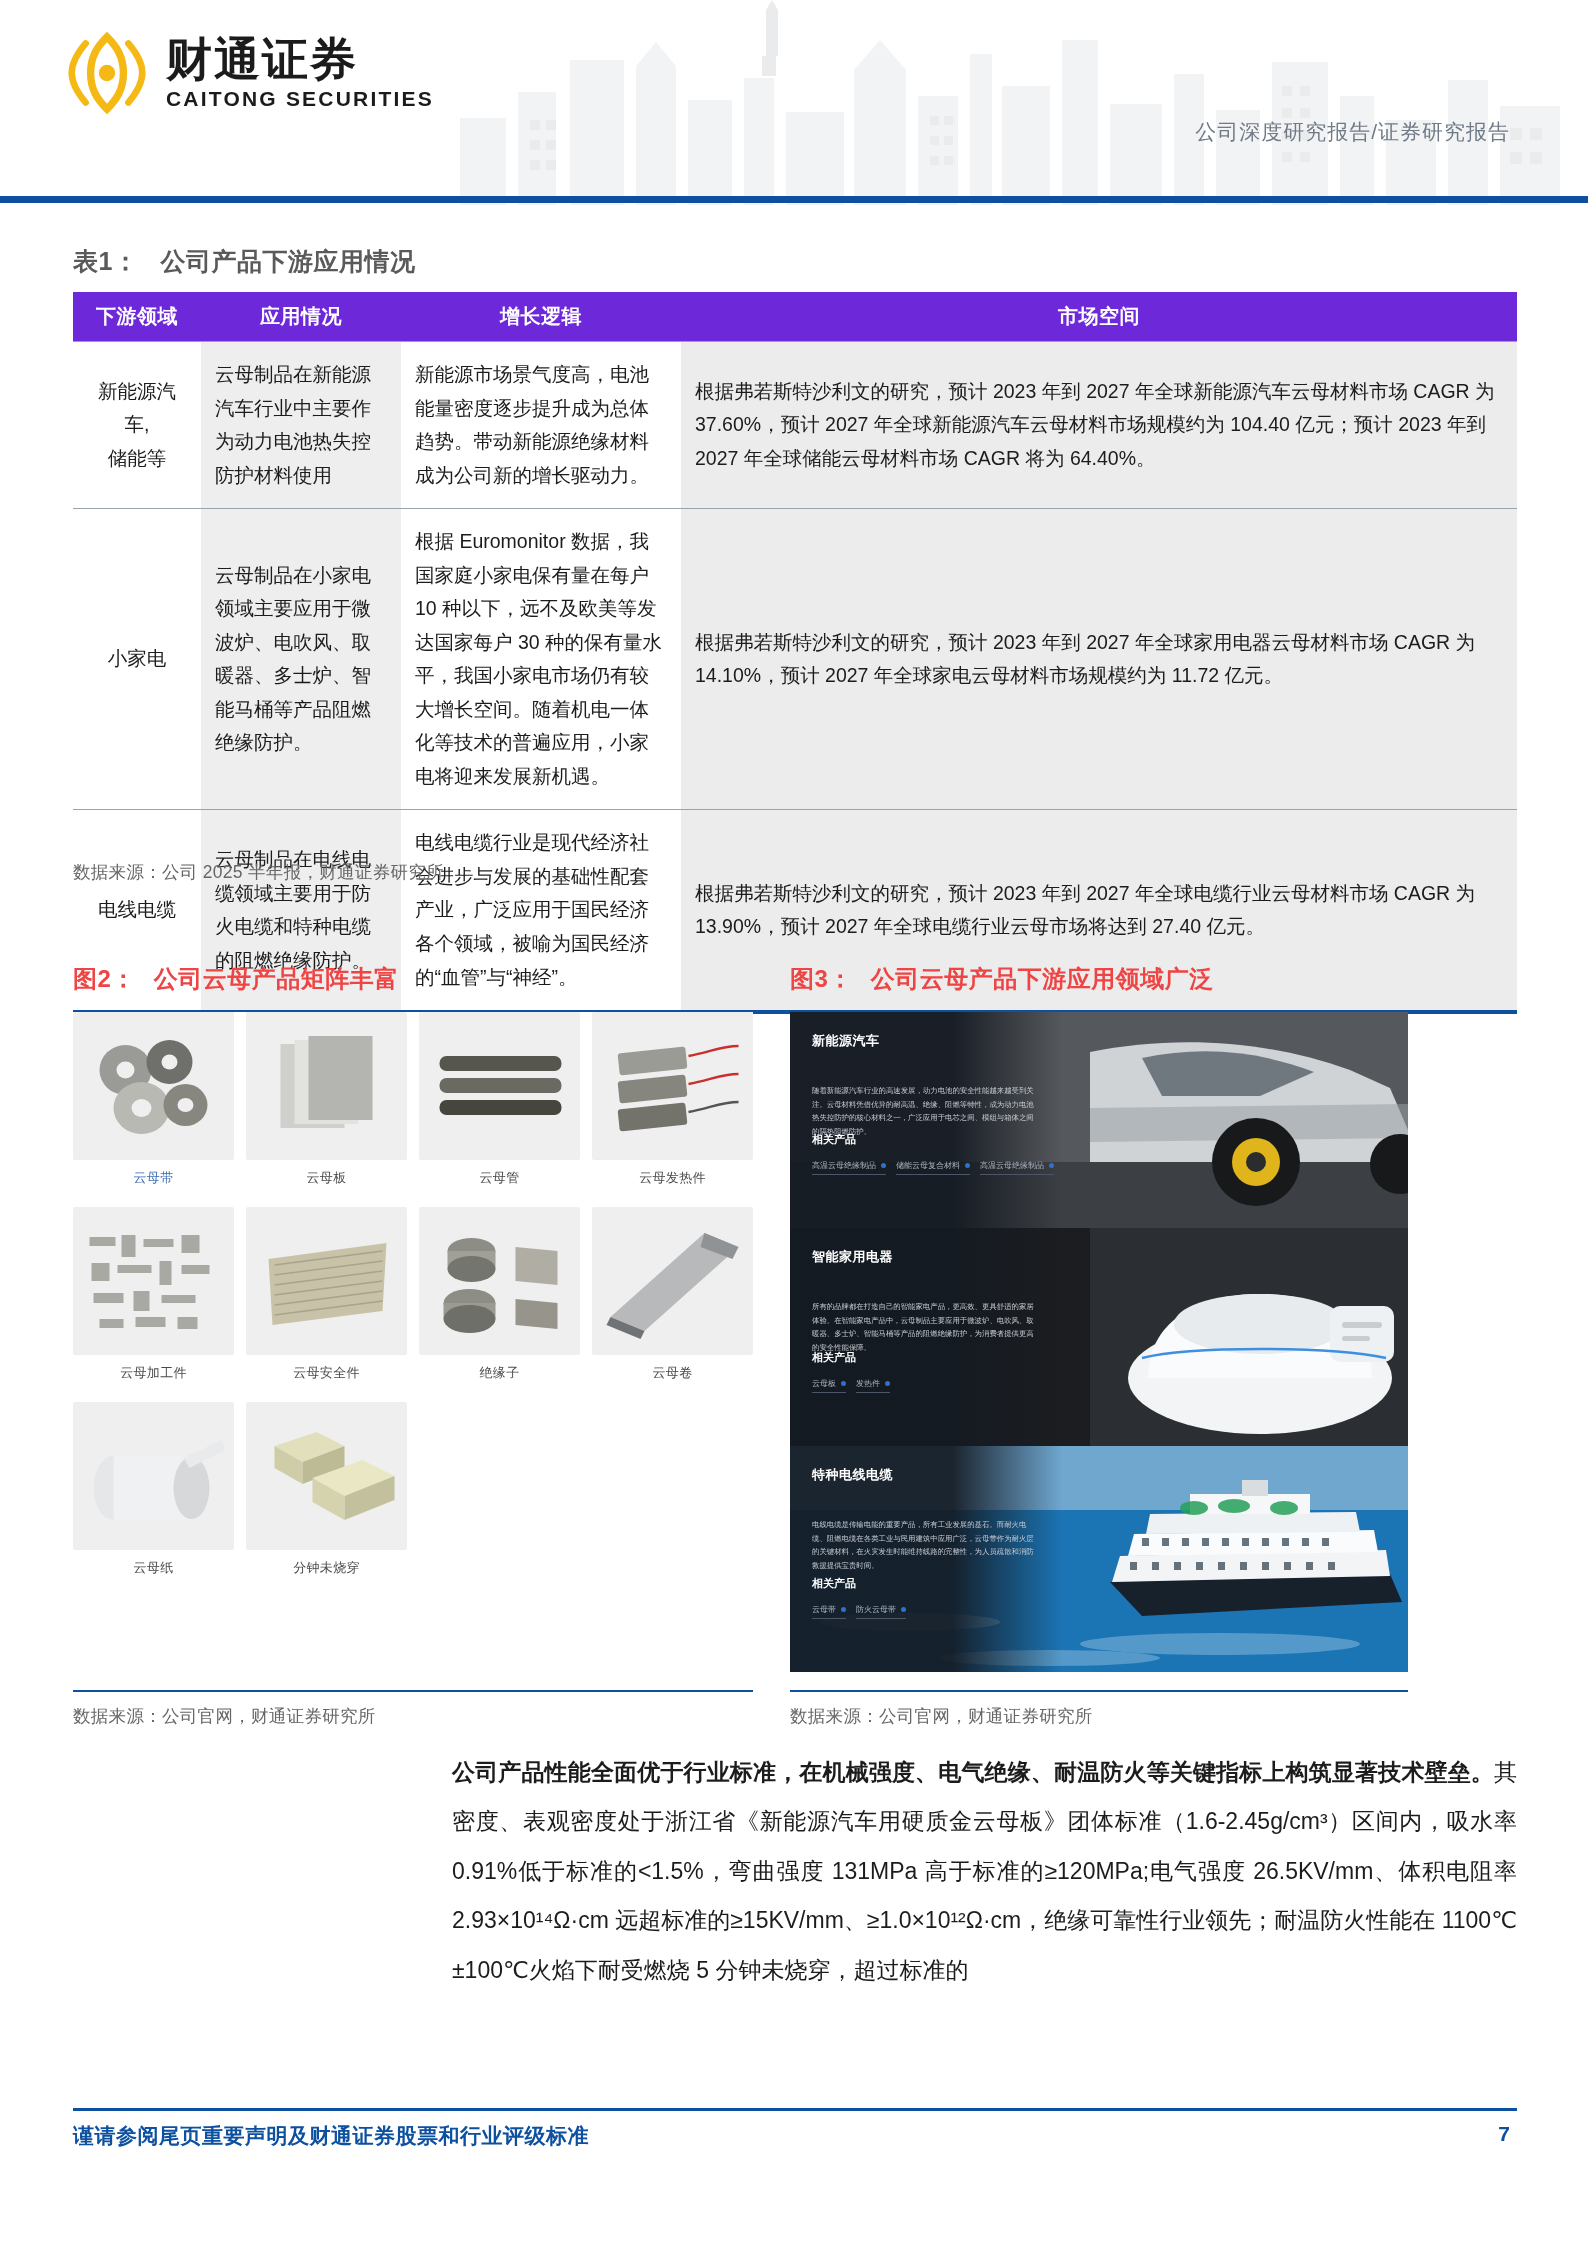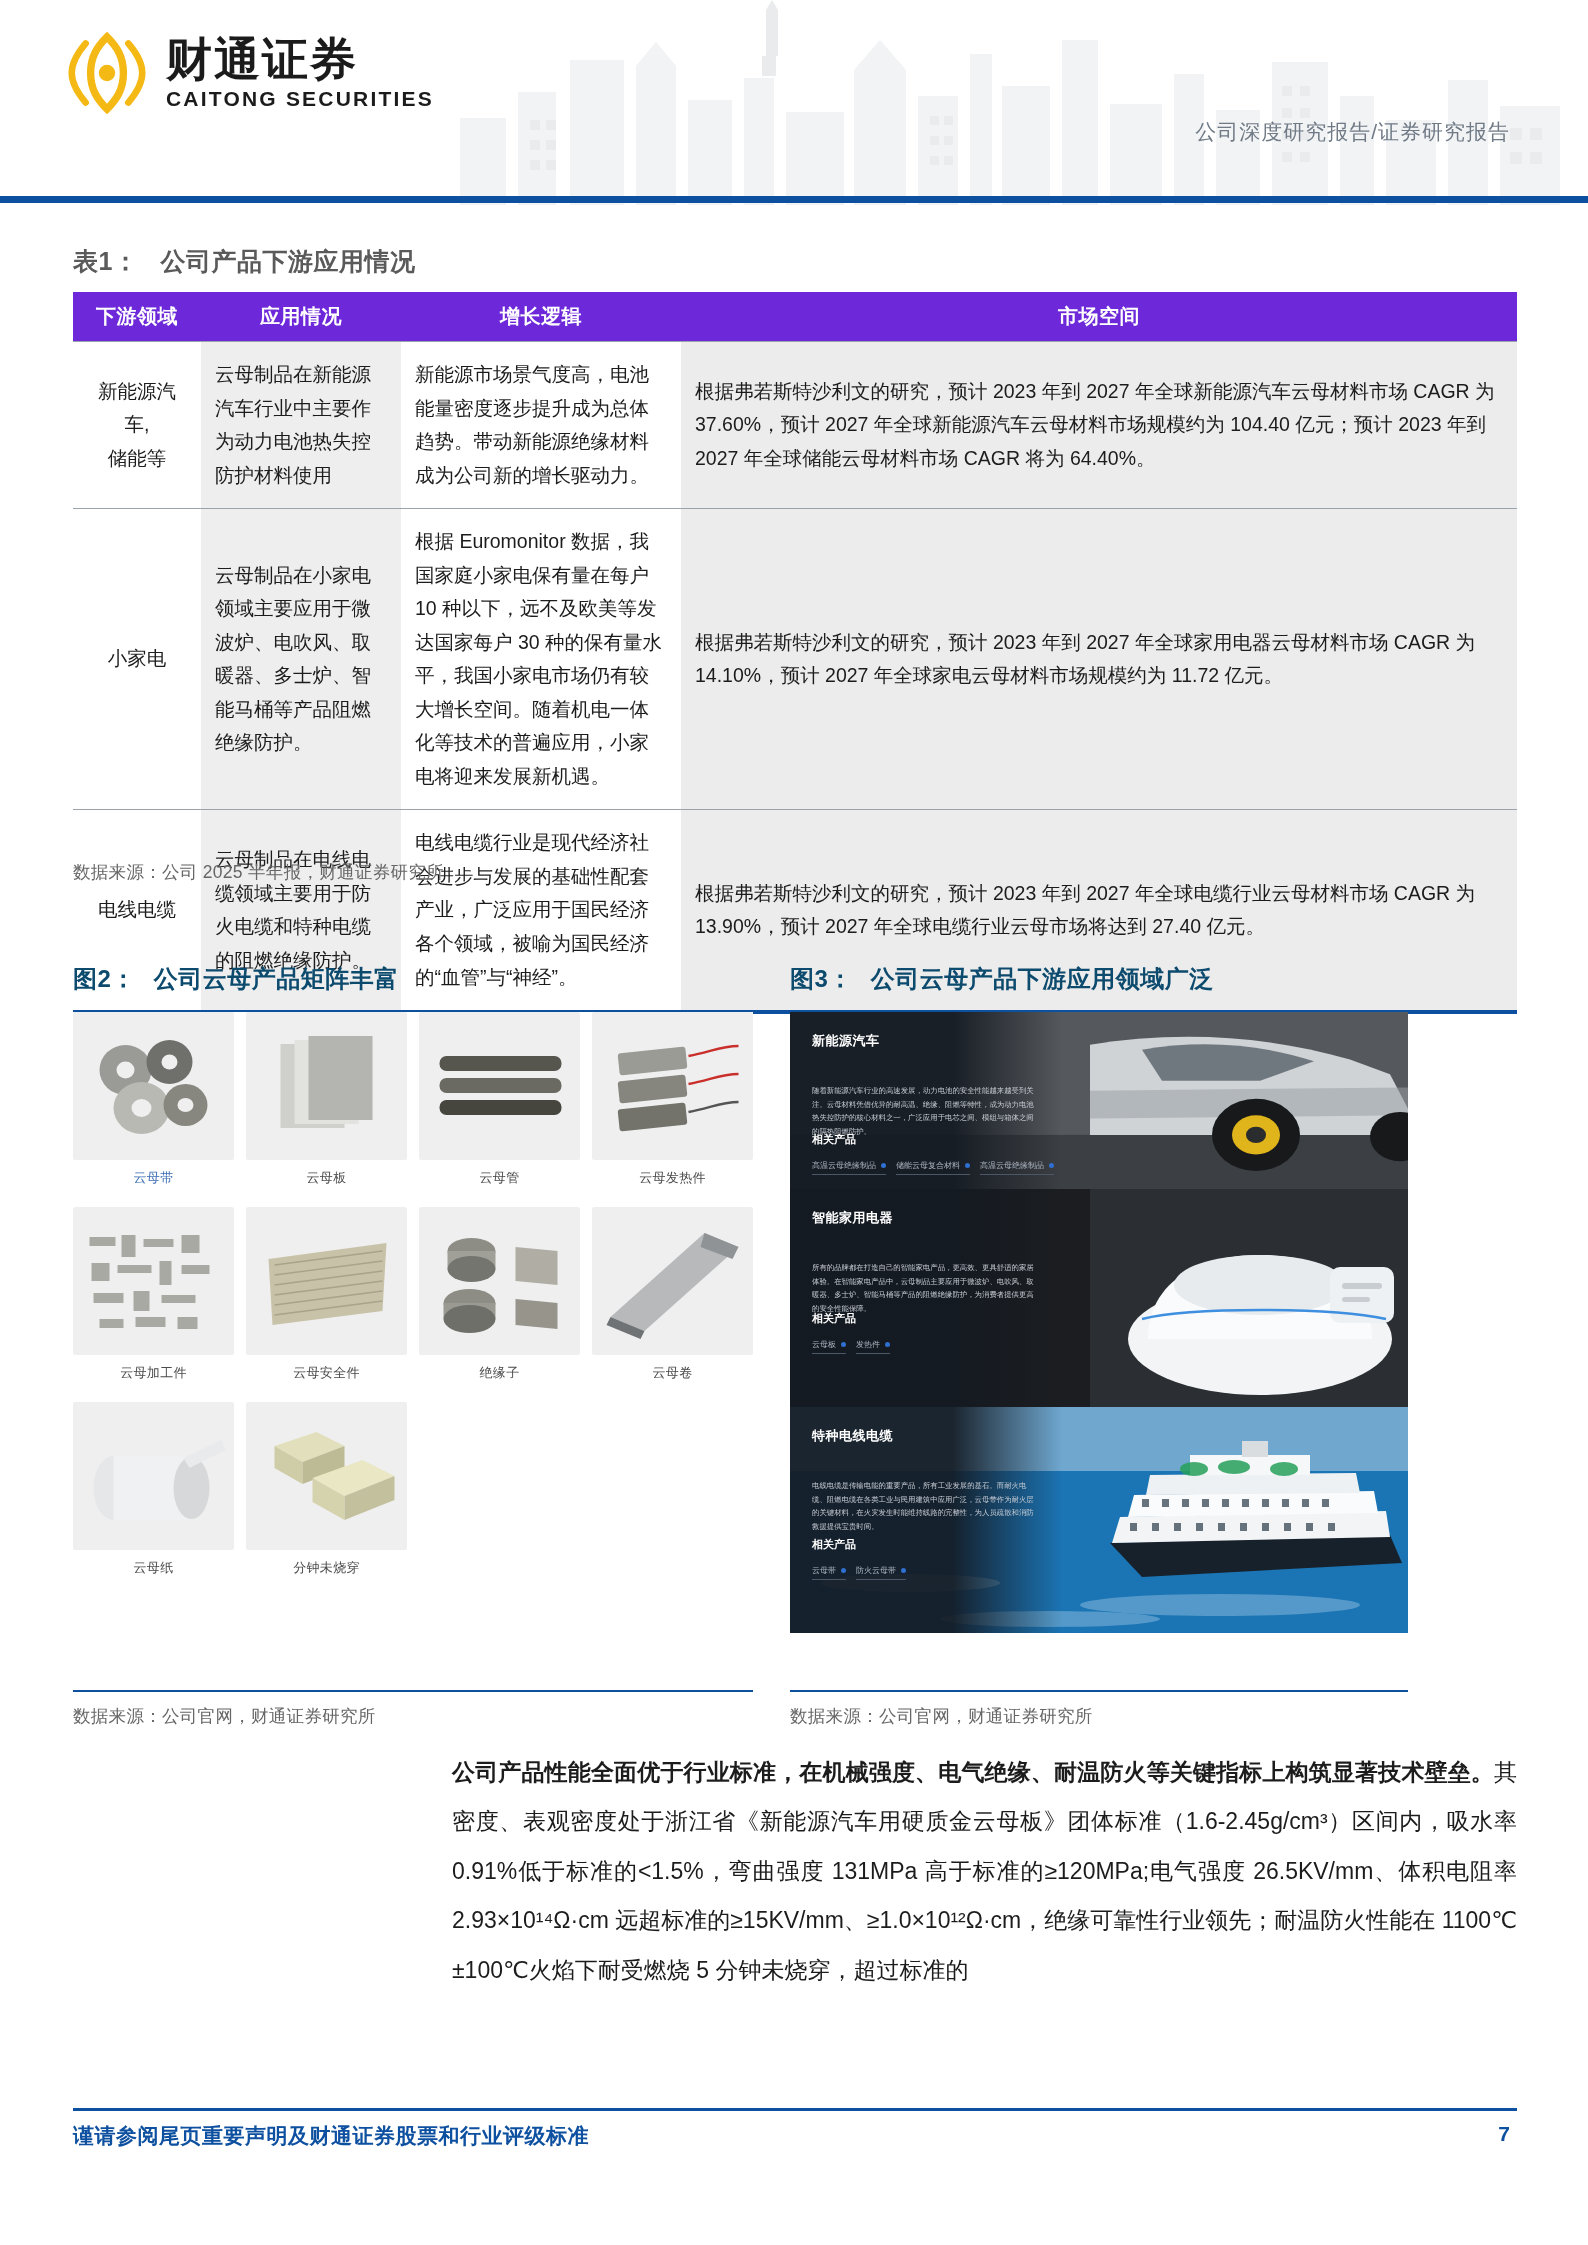--- a/index.html
+++ b/index.html
@@ -45,21 +45,21 @@
   td.c-domain{text-align:center;background:#ffffff;}
   td.c-app{background:#eeeeee;}
   td.c-logic{background:#ffffff;}
   td.c-market{background:#ececec;}
   table.main tr.last td{border-bottom:4px solid #0d50a0;}
 
   .src{position:absolute;font-size:17.5px;color:#666;letter-spacing:.3px;}
   #src-table{left:73px;top:860px;}
 
   
-  .fig-title{position:absolute;font-size:24px;font-weight:bold;color:#0c4a6e;letter-spacing:.5px;}
+  .fig-title{position:absolute;font-size:24px;font-weight:bold;color:#ef4444;letter-spacing:.5px;}
   .fig-title .num{margin-right:18px;}
   #fig2-title{left:73px;top:963px;}
   #fig3-title{left:790px;top:963px;}
 
   .figbox{position:absolute;background:#ffffff;}
   #fig2-box{left:73px;top:1012px;width:680px;height:660px;}
   #fig3-box{left:790px;top:1012px;width:618px;height:660px;}
 
   .fig-rule{position:absolute;height:2px;background:#0d50a0;}
   #fig2-rule{left:73px;top:1690px;width:680px;}
@@ -69,21 +69,21 @@
 
   
   .pgrid{display:grid;grid-template-columns:repeat(4,1fr);gap:10px 12px;width:100%;}
   .pcell{display:flex;flex-direction:column;align-items:center;}
   .pthumb{width:100%;height:148px;background:#efefef;border-radius:2px;position:relative;overflow:hidden;}
   .plabel{font-size:13px;color:#4a4a4a;margin-top:9px;margin-bottom:10px;letter-spacing:.3px;}
   .plabel.hl{color:#3f6fb5;}
 
   
   .p3{position:relative;width:100%;overflow:hidden;}
-  .p3-h1{height:177px;}
+  .p3-h1{height:216px;}
   .p3-h2{height:218px;}
   .p3-h3{height:226px;}
   .p3 .ovl{position:absolute;left:0;top:0;width:44%;height:100%;
            background:linear-gradient(90deg,rgba(20,26,34,.92) 60%,rgba(20,26,34,0) 100%);}
   .p3 .ttl{position:absolute;left:22px;top:20px;color:#fff;font-size:13px;font-weight:bold;letter-spacing:.5px;}
   .p3 .body{position:absolute;left:22px;top:44px;width:36%;color:#c7ccd4;font-size:7.4px;line-height:1.85;margin-top:28px;}
   .p3 .sub{position:absolute;left:22px;color:#fff;font-size:11px;font-weight:bold;}
   .p3 .chips{position:absolute;left:22px;display:flex;gap:10px;}
   .p3 .chip{color:#aeb6c2;font-size:8px;border-bottom:1px solid #4b5666;padding-bottom:3px;}
   .p3 .chip .dot{display:inline-block;width:5px;height:5px;border-radius:50%;background:#2f6fd0;margin-left:5px;vertical-align:middle;}

